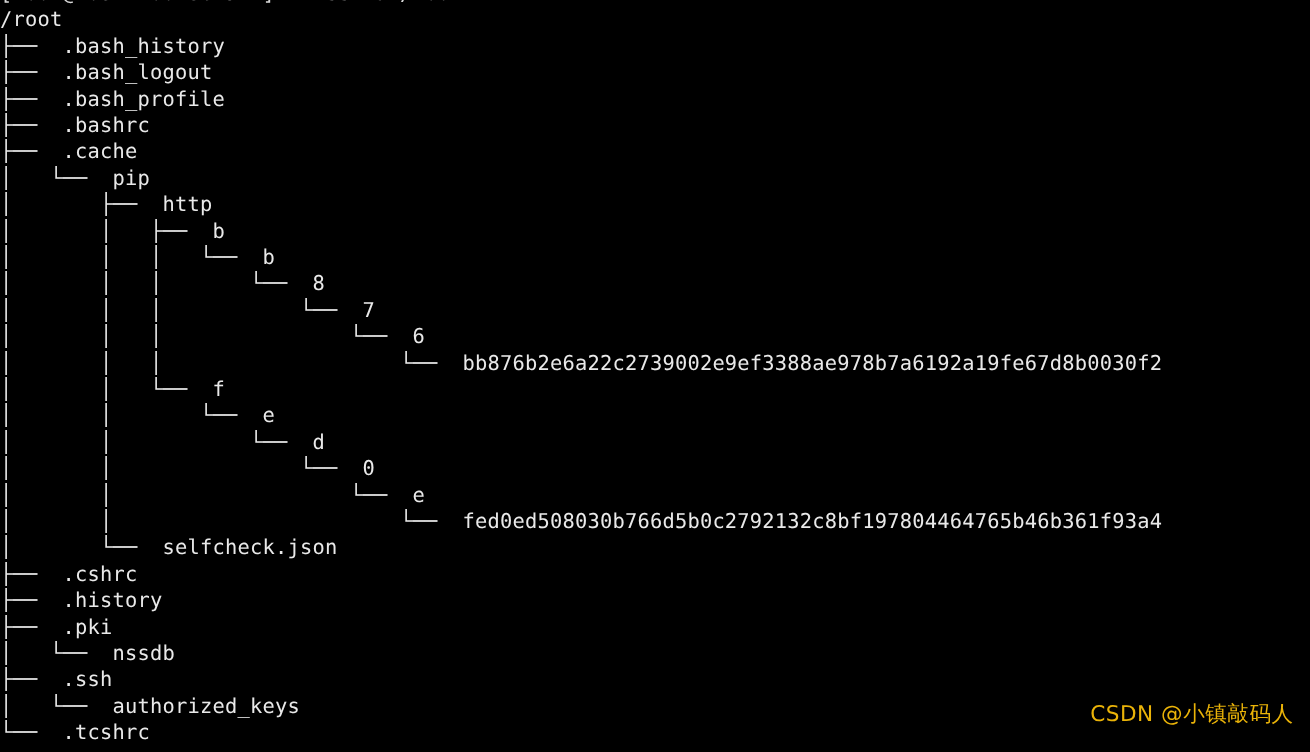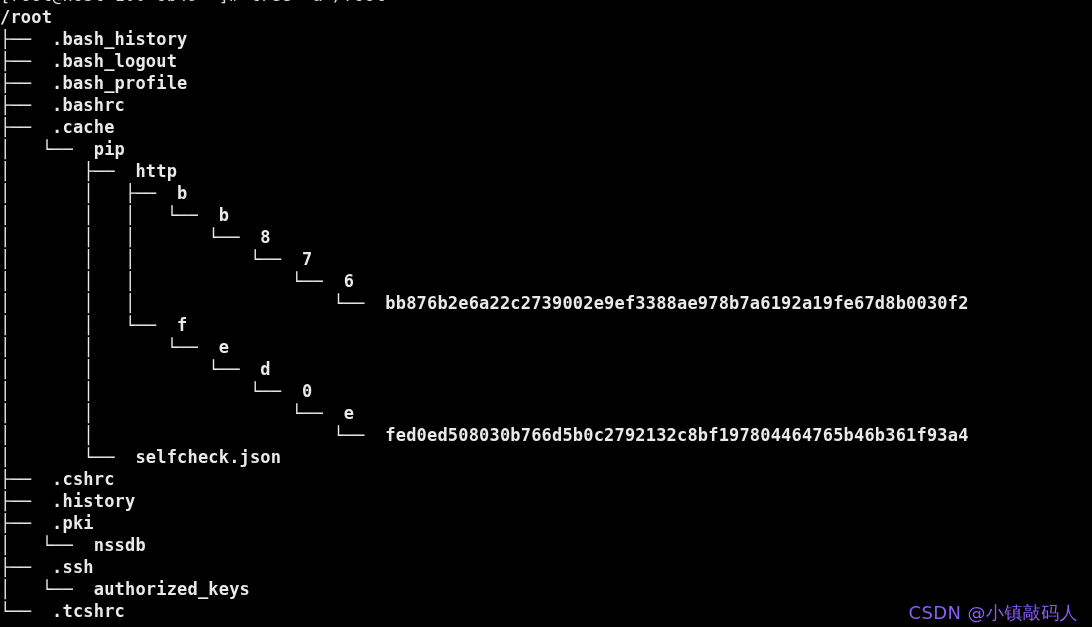--- a/index.html
+++ b/index.html
@@ -60,31 +60,30 @@
     line-height: 22px;
     letter-spacing: 0.18px;
     color: #e9e9e9;
   }
 
   .tline {
     display: block;
     height: 22px;
     white-space: pre;
     color: #e9e9e9;
-    font-weight: bold;
   }
 
   #watermark {
     position: absolute;
     right: 14px;
-    bottom: 3px;
+    bottom: 20px;
     font-family: "DejaVu Sans", "Liberation Sans", sans-serif;
     font-size: 18px;
     line-height: 22px;
-    color: #8b5cf6;
+    color: #eab308;
     white-space: pre;
     letter-spacing: 0.4px;
   }
 </style>
 </head>
 <body>
 
 <div id="terminal">
 
   <div id="prompt-clip">

